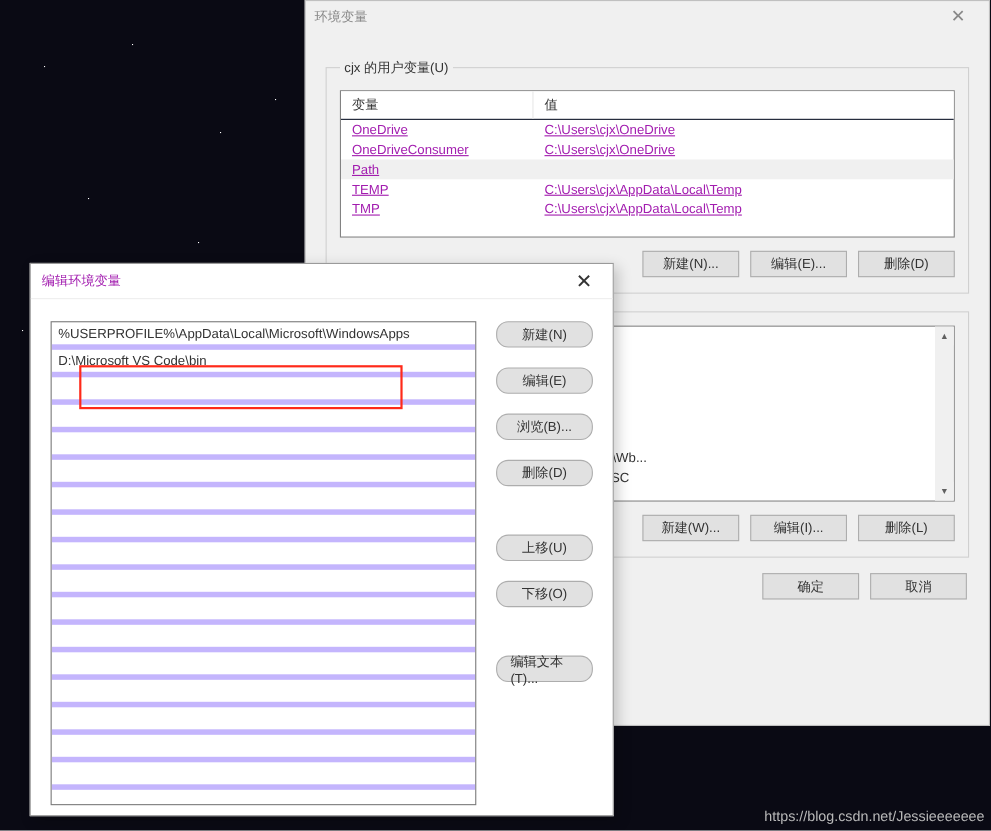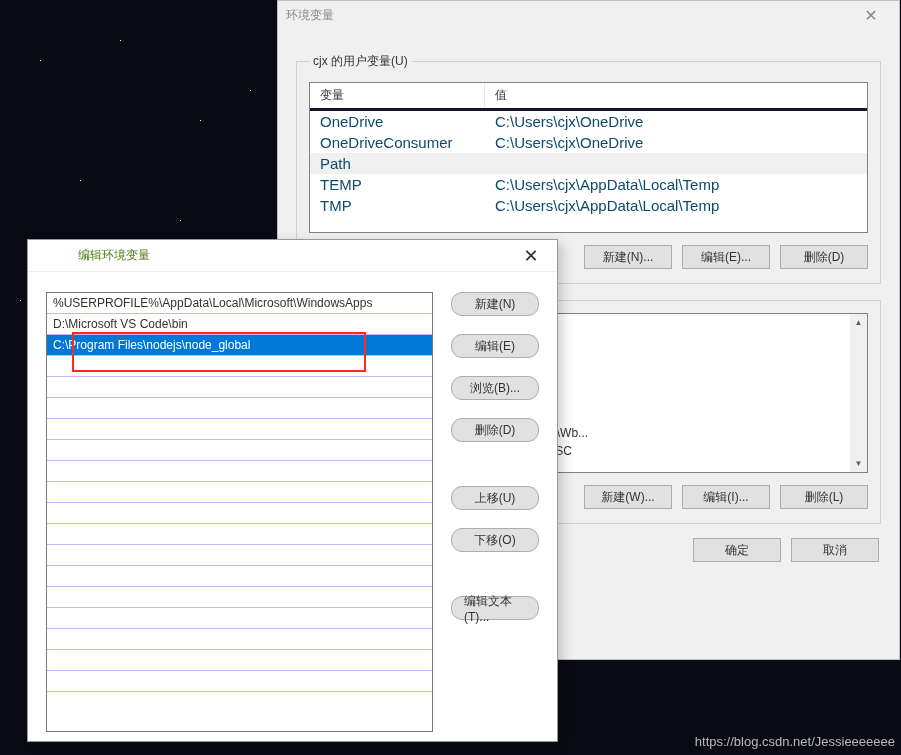--- a/index.html
+++ b/index.html
@@ -20,26 +20,26 @@
 .close-x { width: 40px; height: 28px; display: flex; align-items: center; justify-content: center; color: #888; font-size: 16px; }
 
 fieldset {
   border: 1px solid #d0d0d0; margin: 24px 18px 10px 18px; padding: 12px 12px 14px 12px;
 }
 legend { padding: 0 4px; font-size: 12px; color: #333; }
 
 .vars-table {
   border: 1px solid #828282; background: #fff; width: 100%;
 }
-.vars-table .hdr { display: flex; background: #fff; border-bottom: 3px solid #0f172a; }
+.vars-table .hdr { display: flex; background: #fff; border-bottom: 1px solid #0f172a; }
 .vars-table .hdr > div { padding: 4px 10px; font-size: 12px; color: #333; }
 .vars-table .hdr > div:first-child { width: 175px; border-right: 1px solid #e8e8e8; }
 .vars-table .hdr > div:last-child { flex: 1; }
 .vars-table .row { display: flex; }
-.vars-table .row > div { padding: 2px 10px; font-size: 15px; color: #0c4a6e; white-space: nowrap; overflow: hidden; text-overflow: ellipsis; }
+.vars-table .row > div { padding: 2px 10px; font-size: 12px; color: #a21caf; white-space: nowrap; overflow: hidden; text-overflow: ellipsis; text-decoration: underline; }
 .vars-table .row > div:first-child { width: 175px; }
 .vars-table .row > div:last-child { flex: 1; }
 .vars-table .row.sel { background: #f0f0f0; }
 .vars-table .spacer { height: 16px; }
 
 .btn-row { display: flex; justify-content: flex-end; gap: 10px; margin-top: 12px; }
 .btn {
   min-width: 88px; height: 24px; background: #e1e1e1; border: 1px solid #adadad;
   display: inline-flex; align-items: center; justify-content: center;
   font-size: 12px; color: #333; padding: 0 12px; cursor: pointer;
@@ -61,28 +61,28 @@
 
 
 .dlg-front {
   position: absolute; left: 27px; top: 239px; width: 531px; height: 503px;
   background: #fff; border: 1px solid #9a9a9a; box-shadow: 4px 4px 12px rgba(0,0,0,.2);
 }
 .dlg-front .titlebar {
   height: 32px; display: flex; align-items: center; justify-content: space-between; padding: 0 6px 0 10px;
   border-bottom: 1px solid #eee;
 }
-.dlg-front .titlebar .t { font-size: 12px; color: #4d7c0f; margin-left: 40px; }
+.dlg-front .titlebar .t { font-size: 12px; color: #a21caf; }
 .dlg-front .close-x { color: #333; font-size: 18px; font-weight: 300; cursor: pointer; }
 
 .front-body { display: flex; padding: 20px 18px 0 18px; gap: 18px; }
 .listbox {
   width: 392px; height: 440px; border: 1px solid #7a7a7a; background: #fff; overflow: hidden;
 }
-.listbox .li { padding: 3px 6px; font-size: 12px; color: #333; border-bottom: 1px solid #c4b5fd; white-space: nowrap; }
+.listbox .li { padding: 3px 6px; font-size: 12px; color: #333; border-bottom: 5px solid #c4b5fd; white-space: nowrap; }
 .listbox .li.sel { background: #0078d7; color: #fff; }
 .redbox { position: absolute; border: 2px solid #ff2a1a; pointer-events: none; }
 
 .side-btns { display: flex; flex-direction: column; gap: 0; }
 .side-btns .btn { width: 86px; margin-bottom: 18px; border-radius: 11px; }
 .side-btns .gap { height: 26px; }
 
 .watermark { position: absolute; right: 6px; bottom: 6px; color: #b8b8b8; font-size: 13px; }
 </style>
 </head>
@@ -192,21 +192,20 @@
 
 <div class="dlg-front">
   <div class="titlebar">
     <span class="t">编辑环境变量</span>
     <div class="close-x">✕</div>
   </div>
   <div class="front-body">
     <div class="listbox">
       <div class="li">%USERPROFILE%\AppData\Local\Microsoft\WindowsApps</div>
       <div class="li">D:\Microsoft VS Code\bin</div>
-      <div class="li sel">C:\Program Files\nodejs\node_global</div>
       <div class="li">&nbsp;</div>
       <div class="li">&nbsp;</div>
       <div class="li">&nbsp;</div>
       <div class="li">&nbsp;</div>
       <div class="li">&nbsp;</div>
       <div class="li">&nbsp;</div>
       <div class="li">&nbsp;</div>
       <div class="li">&nbsp;</div>
       <div class="li">&nbsp;</div>
       <div class="li">&nbsp;</div>

